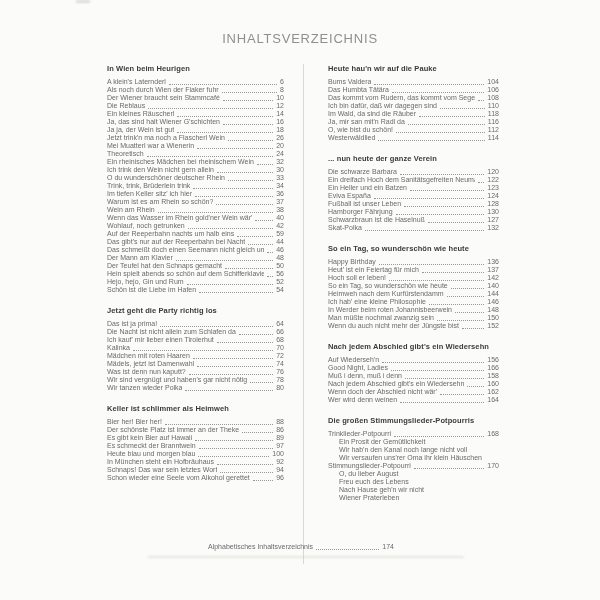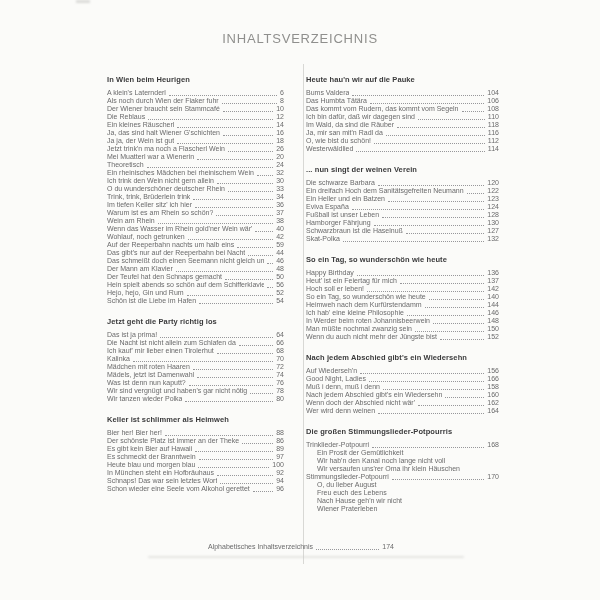--- a/index.html
+++ b/index.html
@@ -16,28 +16,28 @@
     text-align:center;
     font-size:13px; font-weight:400; letter-spacing:0.8px;
     color:#8f8f8d;
   }
   .cols {
     position:absolute; top:64px; left:107px;
     display:flex; height:500px;
   }
   .col-left { width:177px; }
   .col-right {
-    width:196px; margin-left:19px; padding-left:2px;
+    width:196px; margin-left:19px; padding-left:24px;
     border-left:1px solid #d8d8d5;
   }
   .sec-heading {
     font-size:7.5px; font-weight:bold; color:#3a3a3b;
     margin:12px 0 5px 0; letter-spacing:0.1px;
   }
-  .col > .sec-heading:first-child { margin-top:11px; }
+  .col > .sec-heading:first-child { margin-top:0; }
   .entry {
     display:flex; align-items:flex-end;
     font-size:7px; line-height:8px; color:#6a6a6b;
   }
   .entry-title { white-space:nowrap; overflow:hidden; }
   .leader {
     flex:1 1 auto; min-width:6px;
     border-bottom:1px dotted #97979a;
     margin:0 3px 1.5px 3px;
   }
@@ -329,21 +329,21 @@
       <div class="entry">
         <span class="entry-title">O, wie bist du schön!</span>
         <span class="leader"></span>
         <span class="entry-page">112</span>
       </div>
       <div class="entry">
         <span class="entry-title">Westerwäldlied</span>
         <span class="leader"></span>
         <span class="entry-page">114</span>
       </div>
-      <div class="sec-heading">... nun singt der weinen Verein</div>
+      <div class="sec-heading">... nun heute der ganze Verein</div>
       <div class="entry">
         <span class="entry-title">Die schwarze Barbara</span>
         <span class="leader"></span>
         <span class="entry-page">120</span>
       </div>
       <div class="entry">
         <span class="entry-title">Ein dreifach Hoch dem Sanitätsgefreiten Neumann</span>
         <span class="leader"></span>
         <span class="entry-page">122</span>
       </div>

